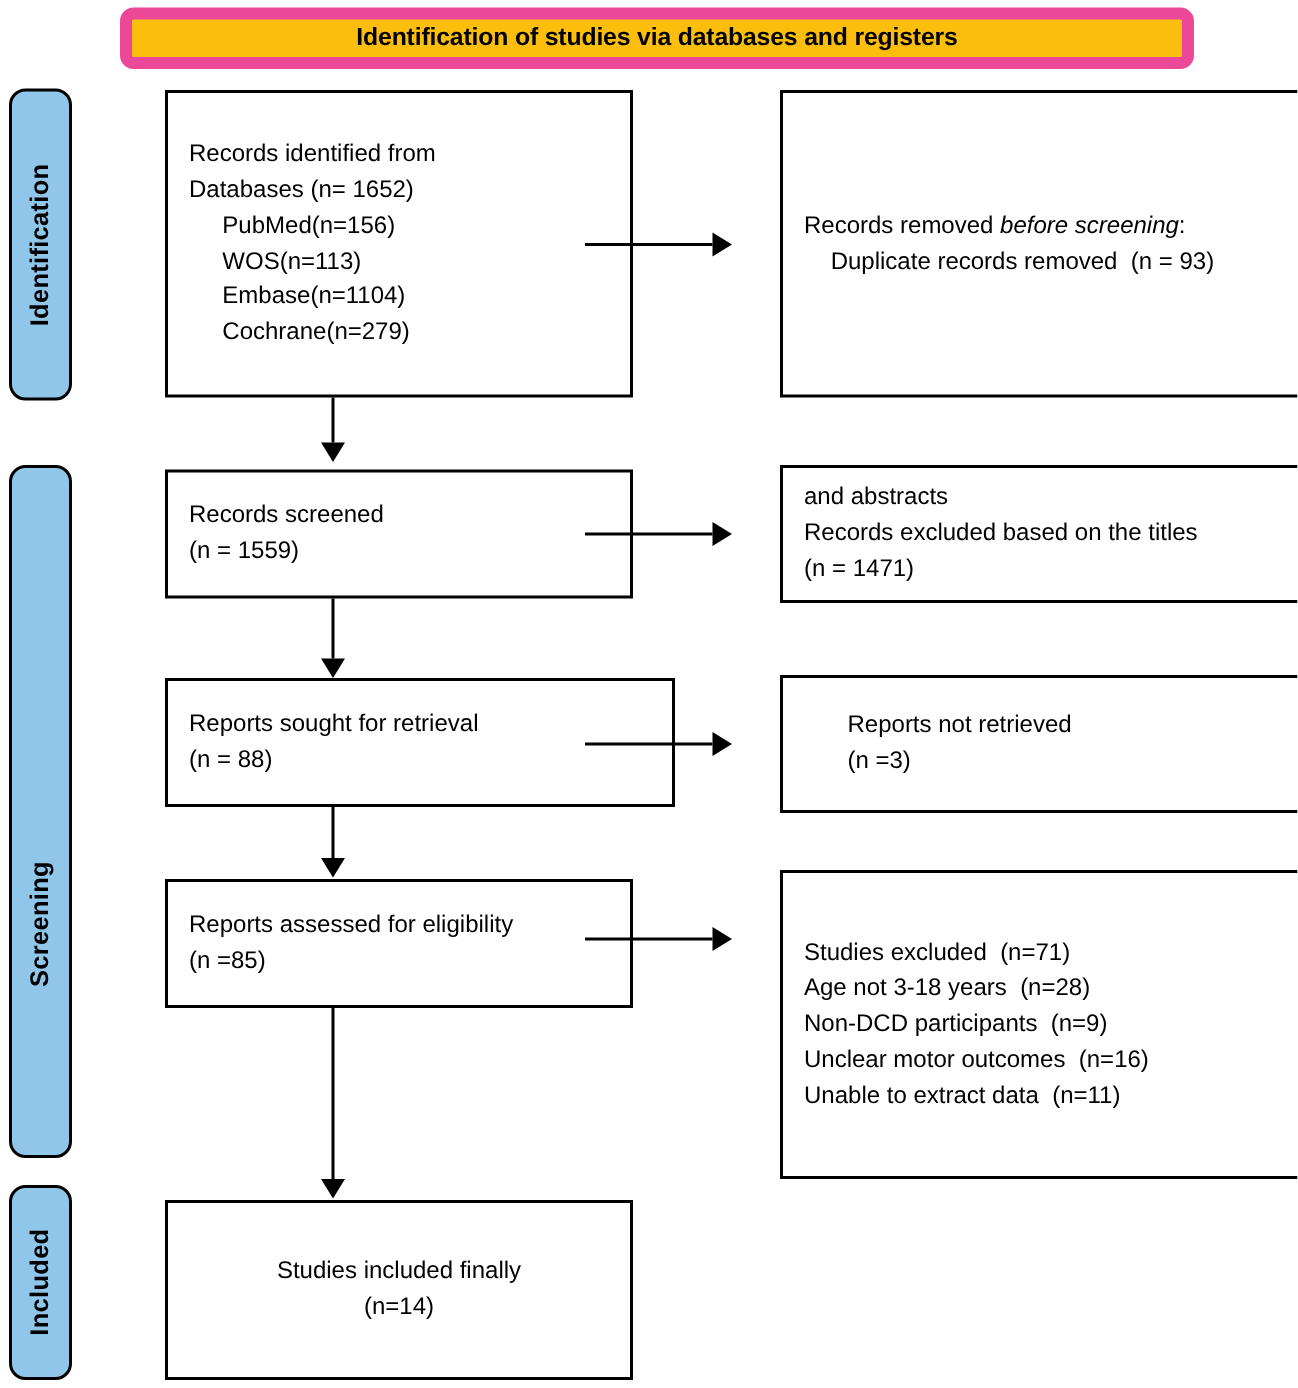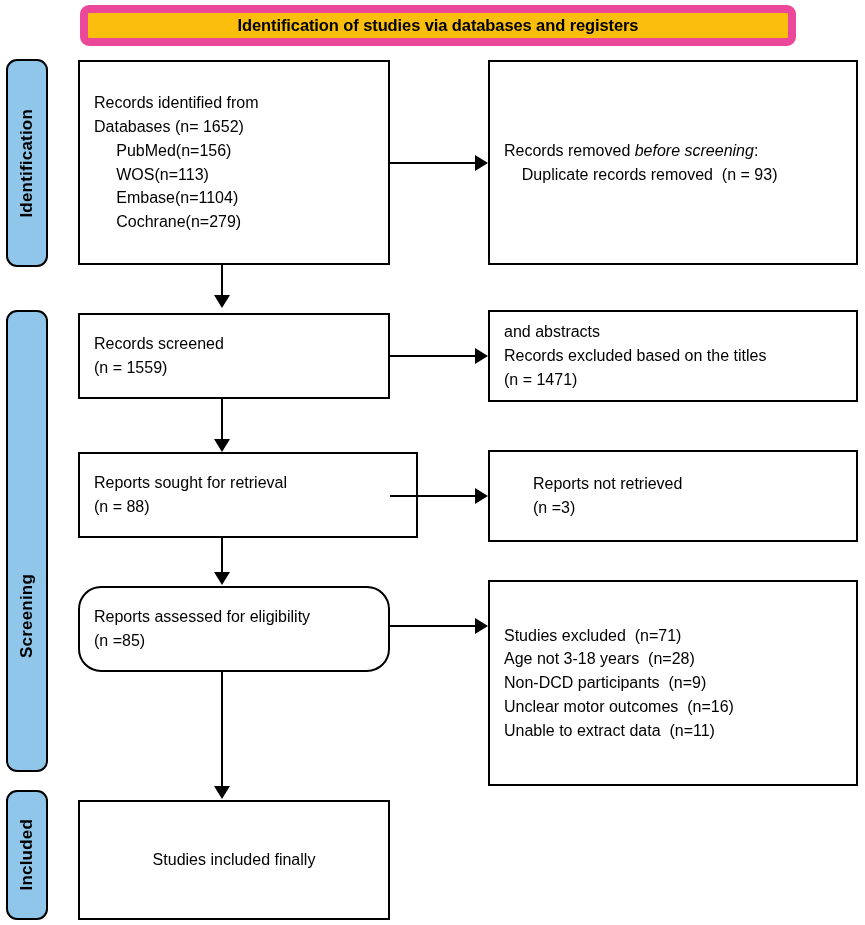--- a/index.html
+++ b/index.html
@@ -70,38 +70,39 @@
 
   
   .pbox {
     position: absolute;
     background: #ffffff;
     border: 2.5px solid #000000;
     box-sizing: border-box;
     display: flex;
     flex-direction: column;
     justify-content: center;
+    margin-left: 32px;
   }
   .pbox-lines {
     padding: 0 14px;
     font-size: 16px;
     line-height: 1.48;
     color: #000000;
   }
   .pbox-lines .ln { white-space: pre; }
   .pbox.center .pbox-lines { text-align: center; padding: 0 10px; }
 
   
   .box-identified   { left: 78px;  top: 60px;  width: 312px; height: 205px; }
   .box-removed      { left: 488px; top: 60px;  width: 370px; height: 205px; }
   .box-screened     { left: 78px;  top: 313px; width: 312px; height: 86px;  }
   .box-excluded     { left: 488px; top: 310px; width: 370px; height: 92px;  }
   .box-sought       { left: 78px;  top: 452px; width: 340px; height: 86px;  }
   .box-notretrieved { left: 488px; top: 450px; width: 370px; height: 92px; padding-left: 29px;  }
-  .box-assessed     { left: 78px;  top: 586px; width: 312px; height: 86px; border-radius: 23px;  }
+  .box-assessed     { left: 78px;  top: 586px; width: 312px; height: 86px;  }
   .box-exclusions   { left: 488px; top: 580px; width: 370px; height: 206px; }
   .box-included     { left: 78px;  top: 800px; width: 312px; height: 120px; }
 
   .ital { font-style: italic; }
 
   
   .conn-v {
     position: absolute;
     width: 2px;
     background: #000000;
@@ -227,20 +228,21 @@
       <div class="ln">Age not 3-18 years  (n=28)</div>
       <div class="ln">Non-DCD participants  (n=9)</div>
       <div class="ln">Unclear motor outcomes  (n=16)</div>
       <div class="ln">Unable to extract data  (n=11)</div>
     </div>
   </div>
 
   <div class="pbox box-included center">
     <div class="pbox-lines">
       <div class="ln">Studies included finally</div>
+      <div class="ln">(n=14)</div>
     </div>
   </div>
 
   <div class="conn-v v1"></div>
   <div class="arrow-down a1"></div>
   <div class="conn-v v2"></div>
   <div class="arrow-down a2"></div>
   <div class="conn-v v3"></div>
   <div class="arrow-down a3"></div>
   <div class="conn-v v4"></div>

